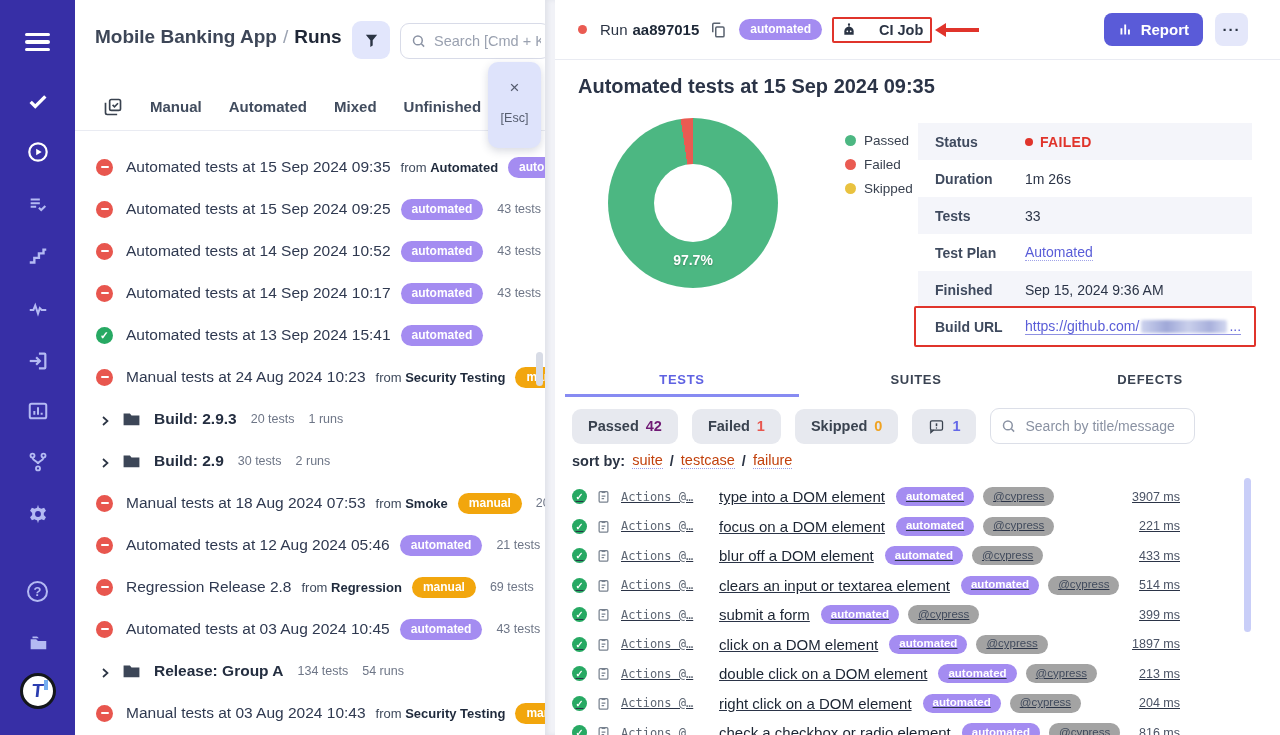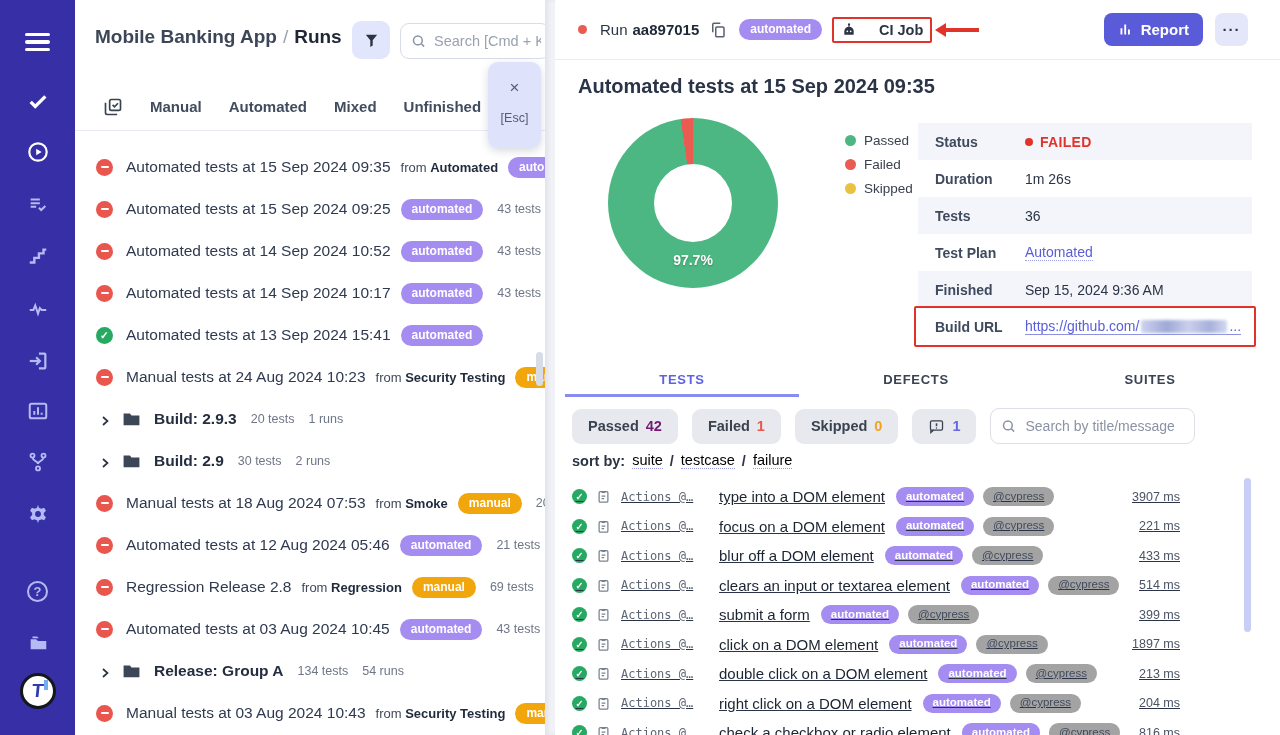--- a/index.html
+++ b/index.html
@@ -110,21 +110,21 @@
   .chips-row { position:absolute; left:17px; top:408px; display:flex; gap:14px; align-items:center; }
   .chip { height:35px; background:#e7e9ef; border:none; border-radius:9px; padding:0 16px; font-size:14.5px; font-weight:bold; color:#39424f; font-family:"Liberation Sans",sans-serif; display:flex; align-items:center; gap:7px; cursor:pointer; }
   .chip .cnt-green { color:#701a75; } .chip .cnt-red { color:#e8564e; }
   .chip .cnt-orange { color:#f0a322; } .chip .cnt-purple { color:#6468e8; }
   .chip svg { width:17px; height:17px; color:#39424f; }
   .chip-search { position:relative; width:205px; height:36px; }
   .chip-search input { width:100%; height:100%; border:1.5px solid #dcdfe8; border-radius:9px; padding:0 10px 0 34px; font-size:14px; color:#2b3444; font-family:"Liberation Sans",sans-serif; outline:none; }
   .chip-search input::placeholder { color:#8a92a3; }
 
   .sort-row { position:absolute; left:17px; top:452px; font-size:14.5px; color:#2b3444; font-weight:bold; display:flex; gap:7px; align-items:center; }
-  .sort-link { color:#000000; font-weight:normal; border-bottom:1.5px dotted #9a9ce8; cursor:pointer; }
+  .sort-link { color:#c2410c; font-weight:normal; border-bottom:1.5px dotted #9a9ce8; cursor:pointer; }
 
   .test-list { position:absolute; left:17px; top:482px; width:608px; }
   .test-row { height:29.5px; display:flex; align-items:center; white-space:nowrap; overflow:hidden; cursor:pointer;text-decoration:underline; }
   .t-check { flex:0 0 15px; width:15px; height:15px; border-radius:50%; background:#27a963; display:flex; align-items:center; justify-content:center; }
   .t-check::before { content:"✓"; color:#fff; font-size:9.5px; font-weight:bold; line-height:1; }
   .t-clip { flex:0 0 auto; width:15px; height:15px; color:#78828f; margin:0 10px 0 9px; }
   .t-clip svg { width:15px; height:15px; }
   .t-suite { flex:0 0 88px; width:88px; overflow:hidden; font-family:"DejaVu Sans Mono", monospace; font-size:12px; color:#5d6673; margin-right:10px; }
   .t-title { font-size:15px; color:#1b2432; font-weight:500; margin-right:11px; }
   .t-pill { display:inline-block; padding:2.5px 10px; border-radius:11px; font-size:11.5px; font-weight:bold; line-height:1.2; margin-right:9px; }
@@ -485,21 +485,21 @@
             <span class="sdot"></span>
             <span>FAILED</span>
           </span>
       </div>
       <div class="info-row">
         <span class="info-label">Duration</span>
         <span class="info-value">1m 26s</span>
       </div>
       <div class="info-row alt">
         <span class="info-label">Tests</span>
-        <span class="info-value">36</span>
+        <span class="info-value">33</span>
       </div>
       <div class="info-row">
         <span class="info-label">Test Plan</span>
         <span class="info-value link">Automated</span>
       </div>
       <div class="info-row alt">
         <span class="info-label">Finished</span>
         <span class="info-value">Sep 15, 2024 9:36 AM</span>
       </div>
       <div class="info-row build-url">
@@ -507,22 +507,22 @@
         <span class="url-val">
             <span>https://github.com/</span>
             <span class="url-redacted"></span>
             <span>...</span>
           </span>
       </div>
     </div>
 
     <div class="rp-tabs">
       <div class="rp-tab active">TESTS</div>
+      <div class="rp-tab">SUITES</div>
       <div class="rp-tab">DEFECTS</div>
-      <div class="rp-tab">SUITES</div>
     </div>
 
     <div class="chips-row">
       <button class="chip">
           <span>Passed</span>
           <span class="cnt-green">42</span>
         </button>
       <button class="chip">
           <span>Failed</span>
           <span class="cnt-red">1</span>

